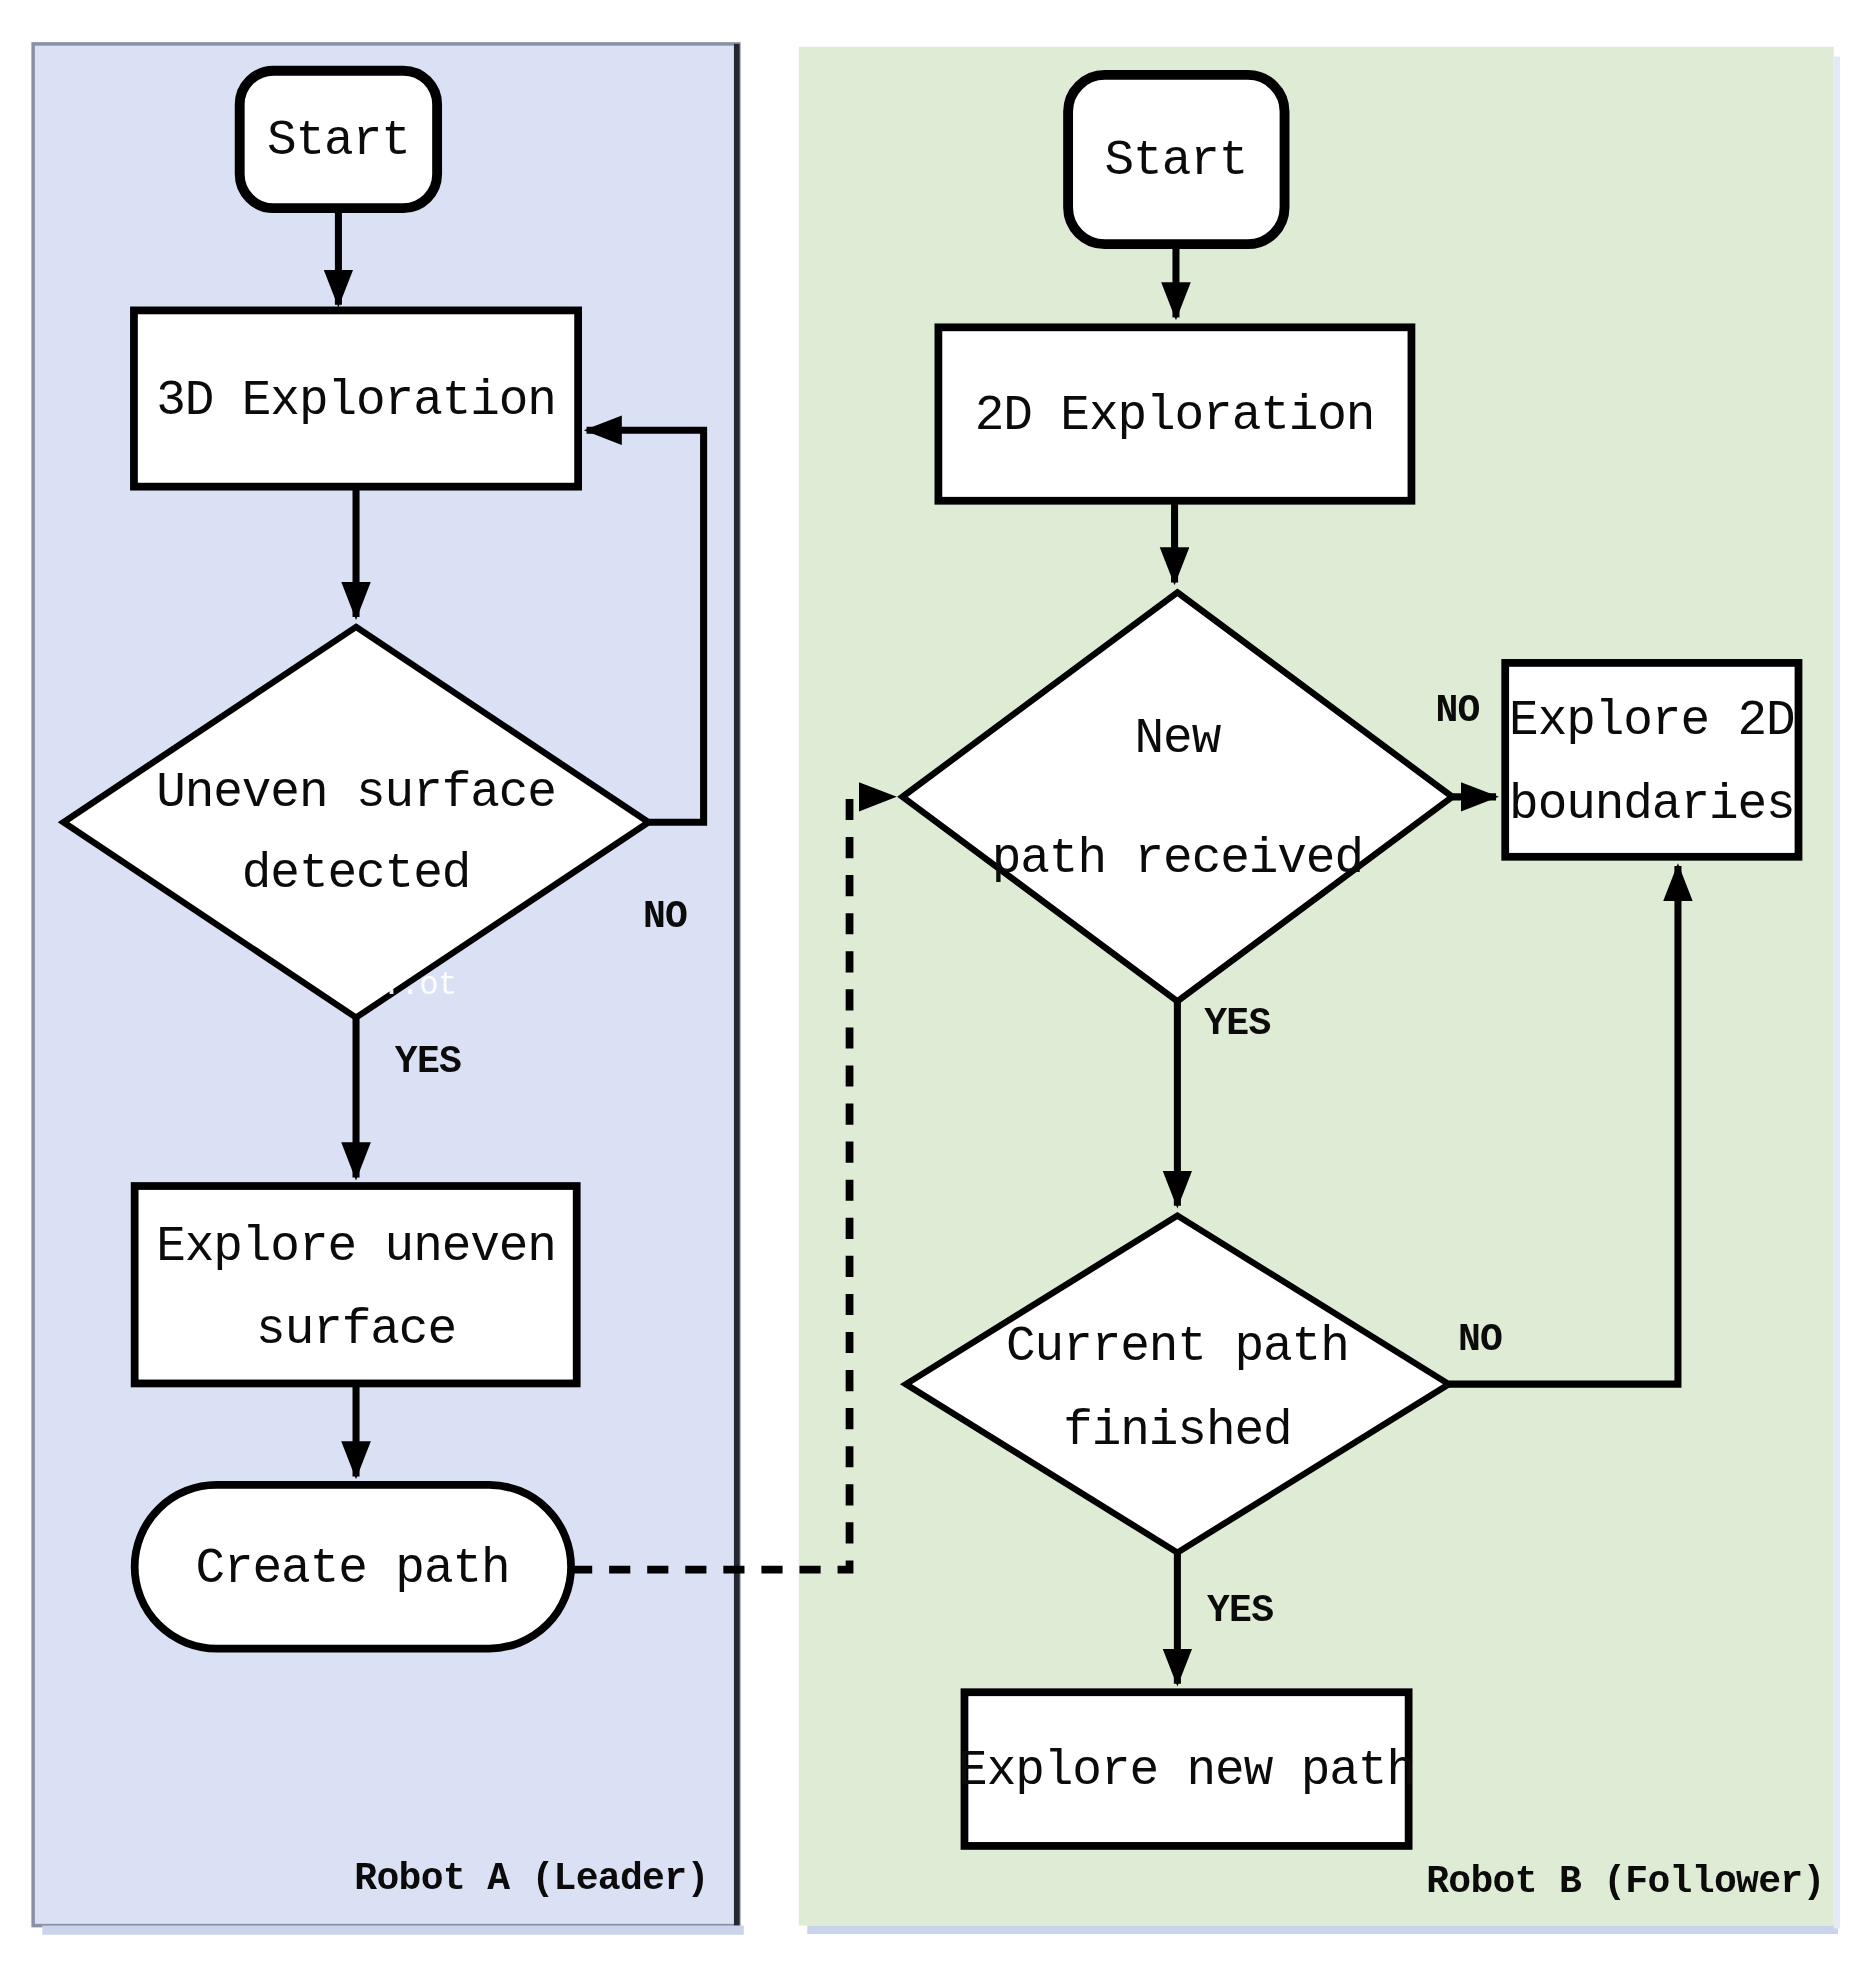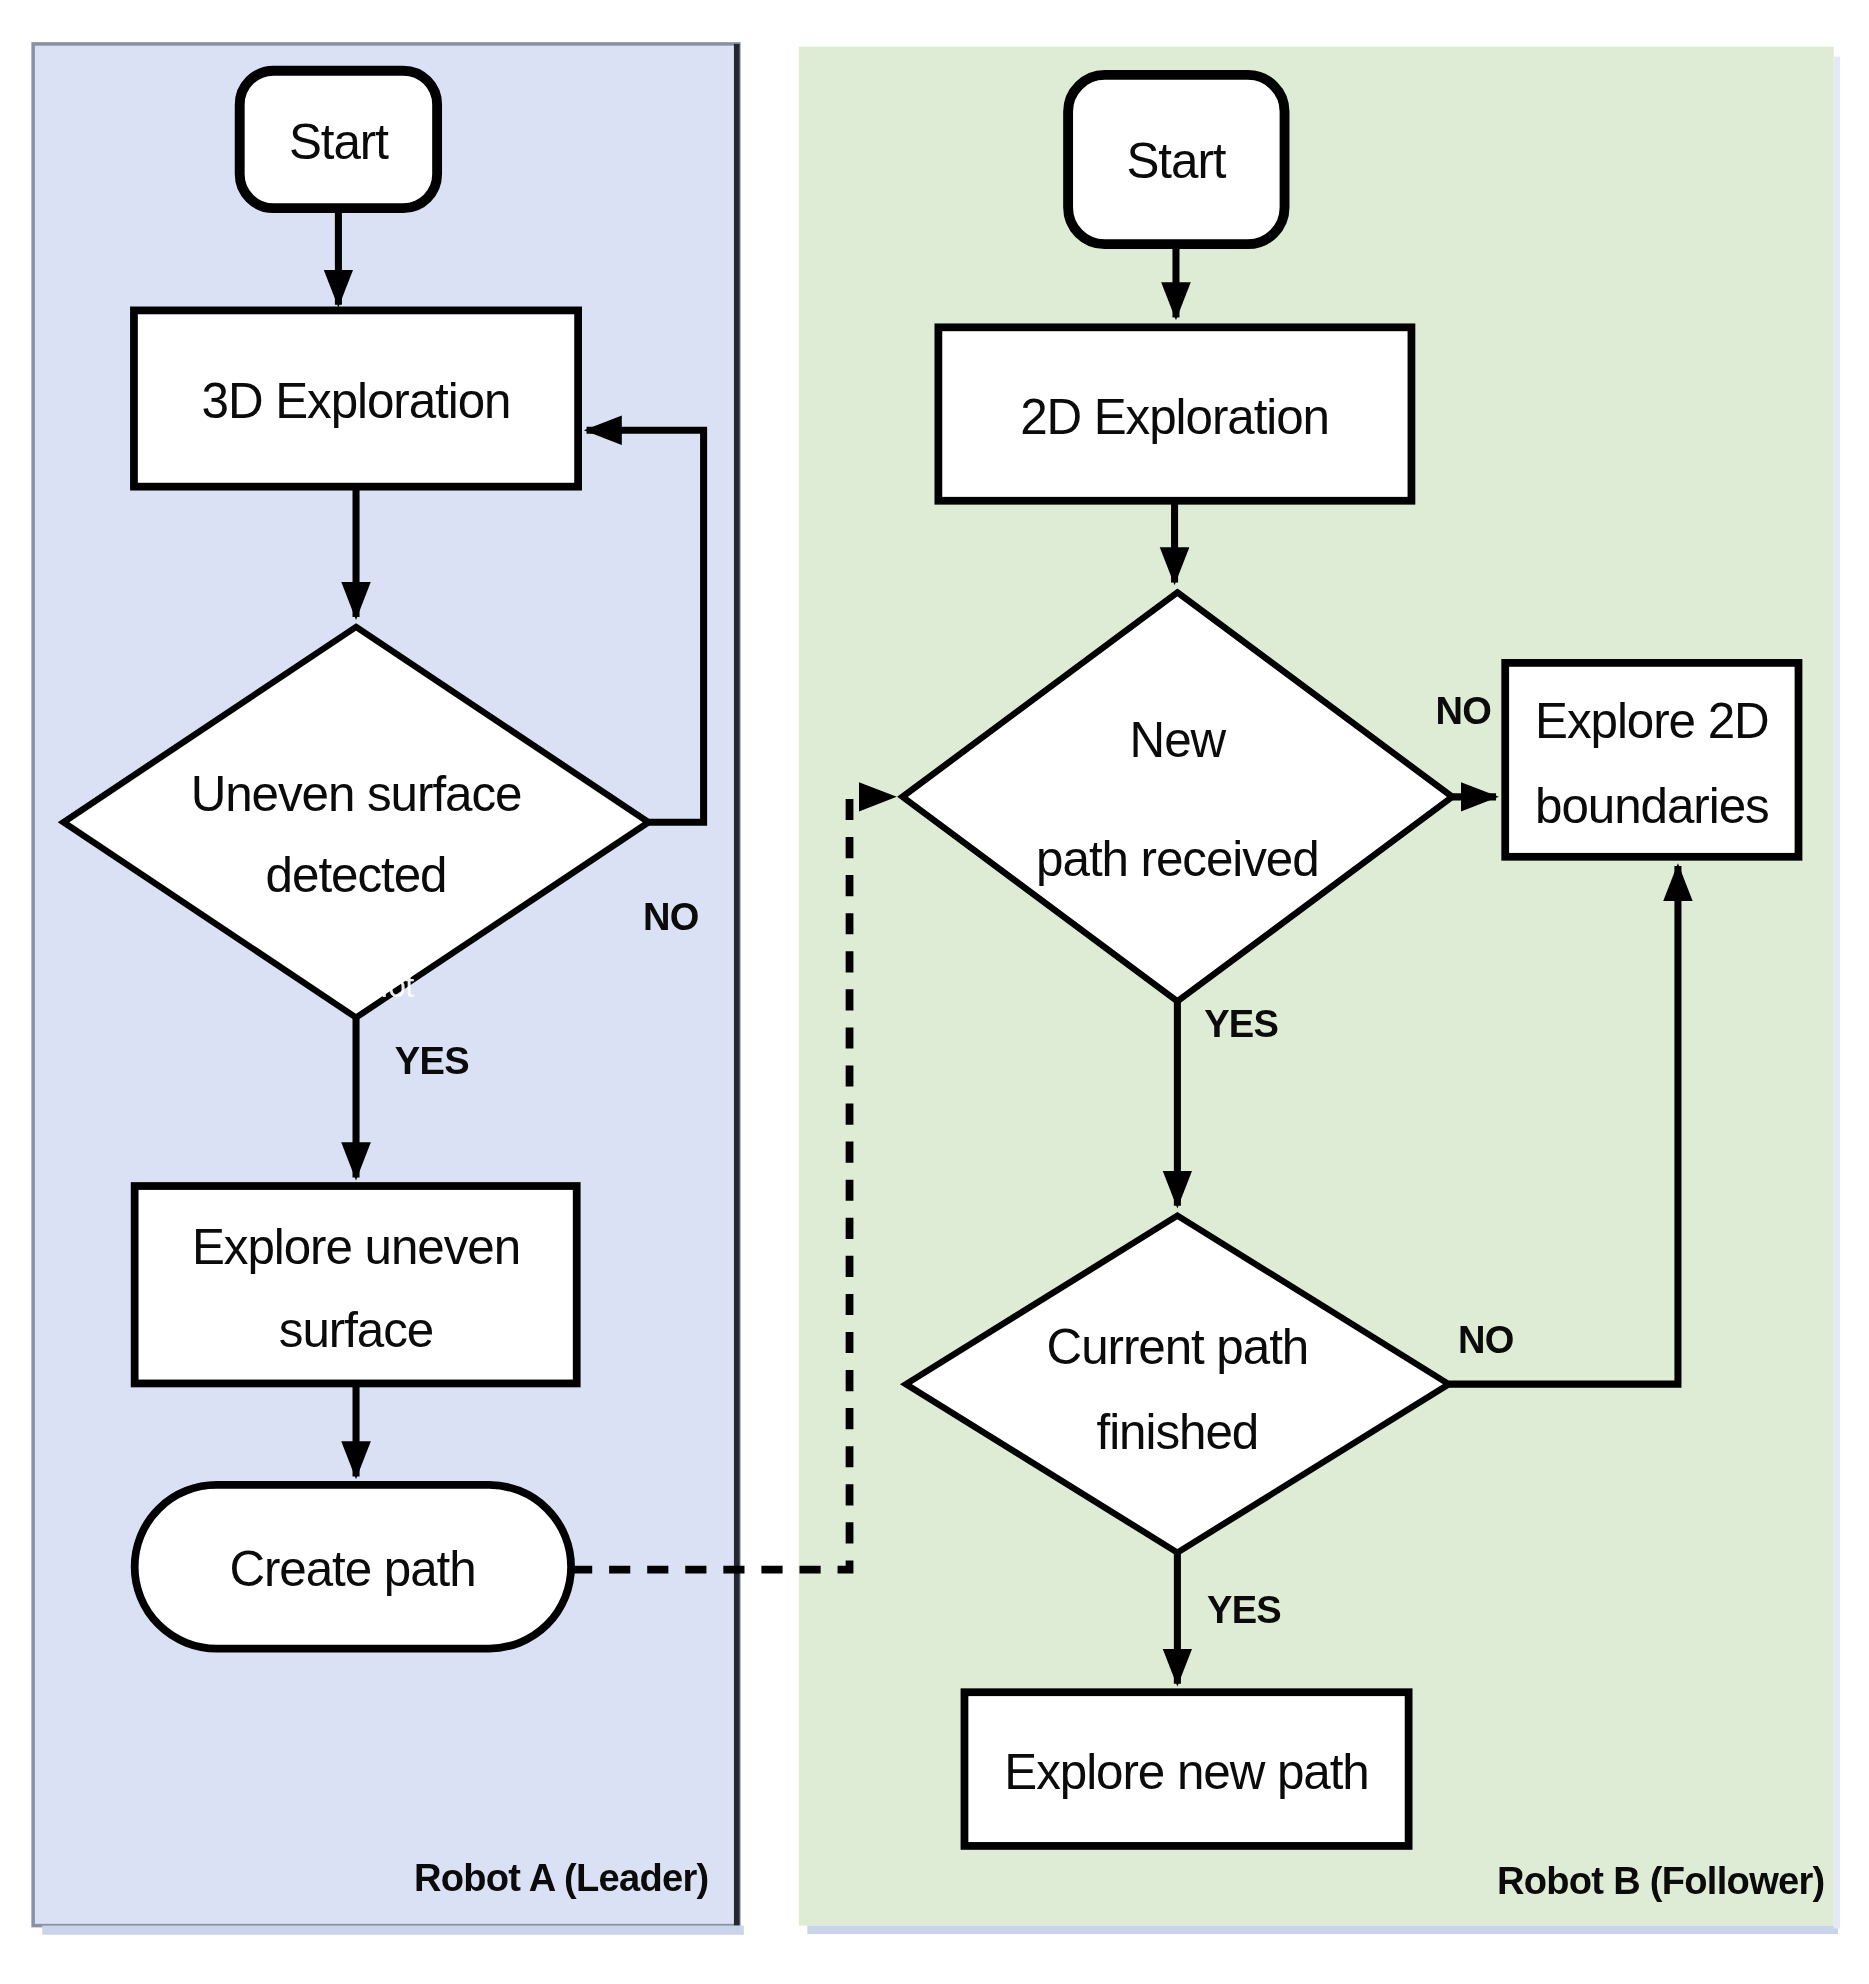--- a/index.html
+++ b/index.html
@@ -1,21 +1,21 @@
 <!DOCTYPE html>
 <html style="font-size:11.3px"><head>
 <meta charset="utf-8">
 <style>
   html, body { margin: 0; padding: 0; background: #ffffff; }
   #stage {
     position: relative;
     width: 1869px;
     height: 1985px;
     background: #ffffff;
-    font-family: Liberation Sans, sans-serif;
+    font-family: Liberation Mono, monospace;
   }
   svg { position: absolute; inset: 0; }
 
   .panel-a { fill: #dbe1f4; stroke: #8b91a5; stroke-width: 5; }
   .panel-b { fill: #dfecd5; stroke: none; }
   .panel-edge-dark { fill: #23272f; }
   .panel-shadow { fill: #c9d4ea; }
   .panel-shadow-soft { fill: #e4eaf5; }
 
   .node-rect   { fill: #ffffff; stroke: #000000; stroke-width: 11; }

